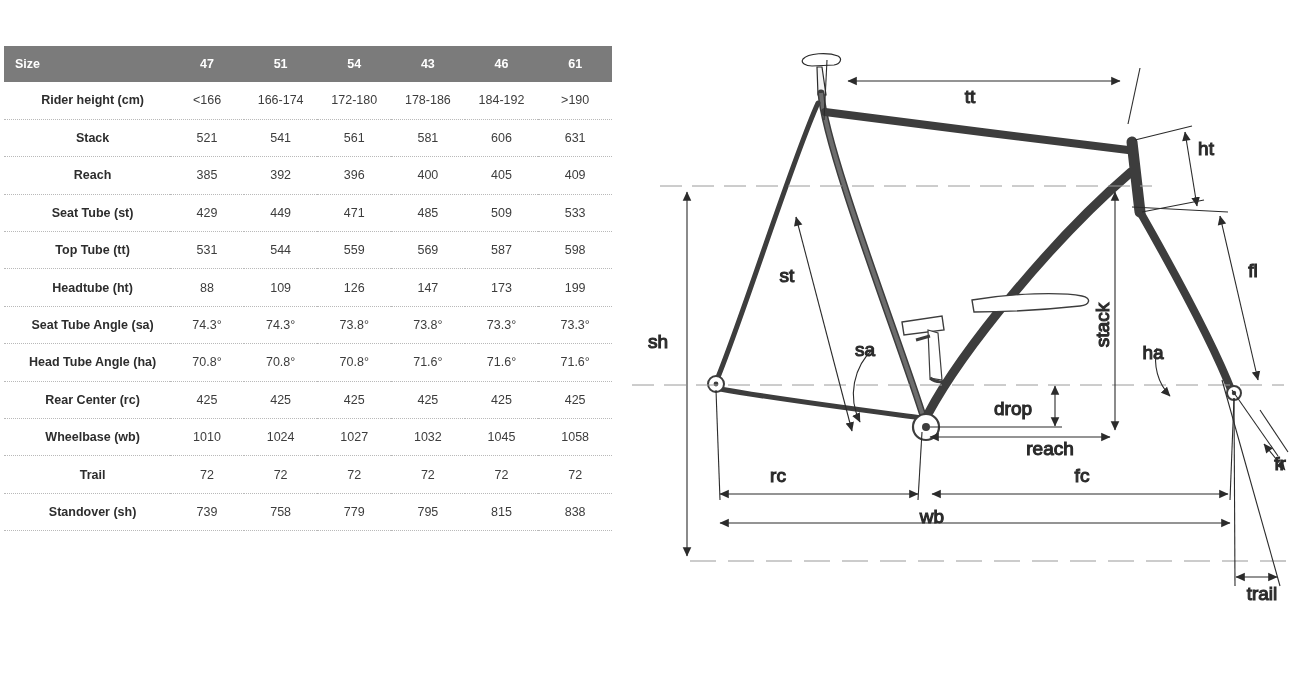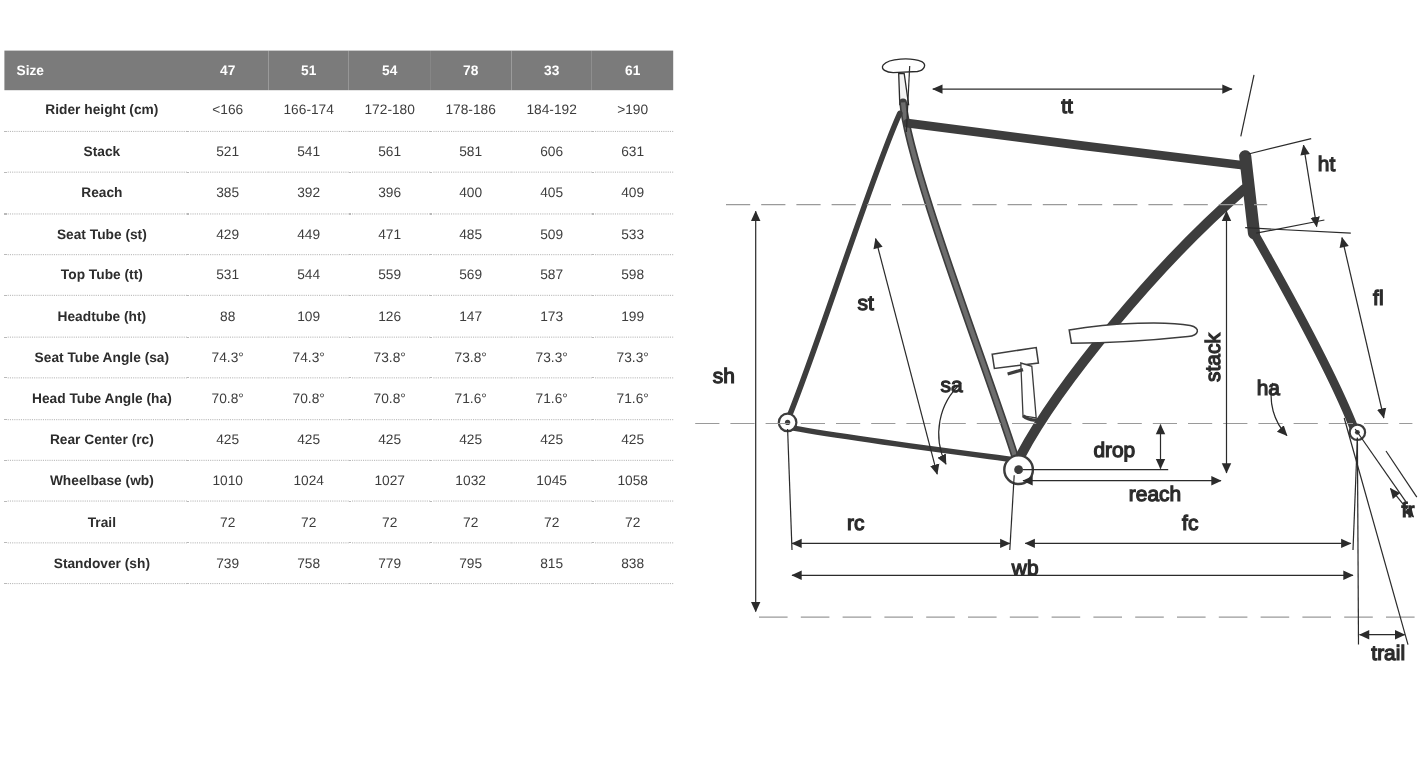--- a/index.html
+++ b/index.html
@@ -87,22 +87,22 @@
 <div id="page">
 
   <div id="geo-table-wrap">
     <table class="geo">
       <thead>
         <tr>
           <th class="rowhead">Size</th>
           <th class="sizecol">47</th>
           <th class="sizecol">51</th>
           <th class="sizecol">54</th>
-          <th class="sizecol">78</th>
-          <th class="sizecol">33</th>
+          <th class="sizecol">43</th>
+          <th class="sizecol">46</th>
           <th class="sizecol">61</th>
         </tr>
       </thead>
       <tbody>
         <tr>
           <th>Rider height (cm)</th>
           <td>&lt;166</td>
           <td>166-174</td>
           <td>172-180</td>
           <td>178-186</td>

